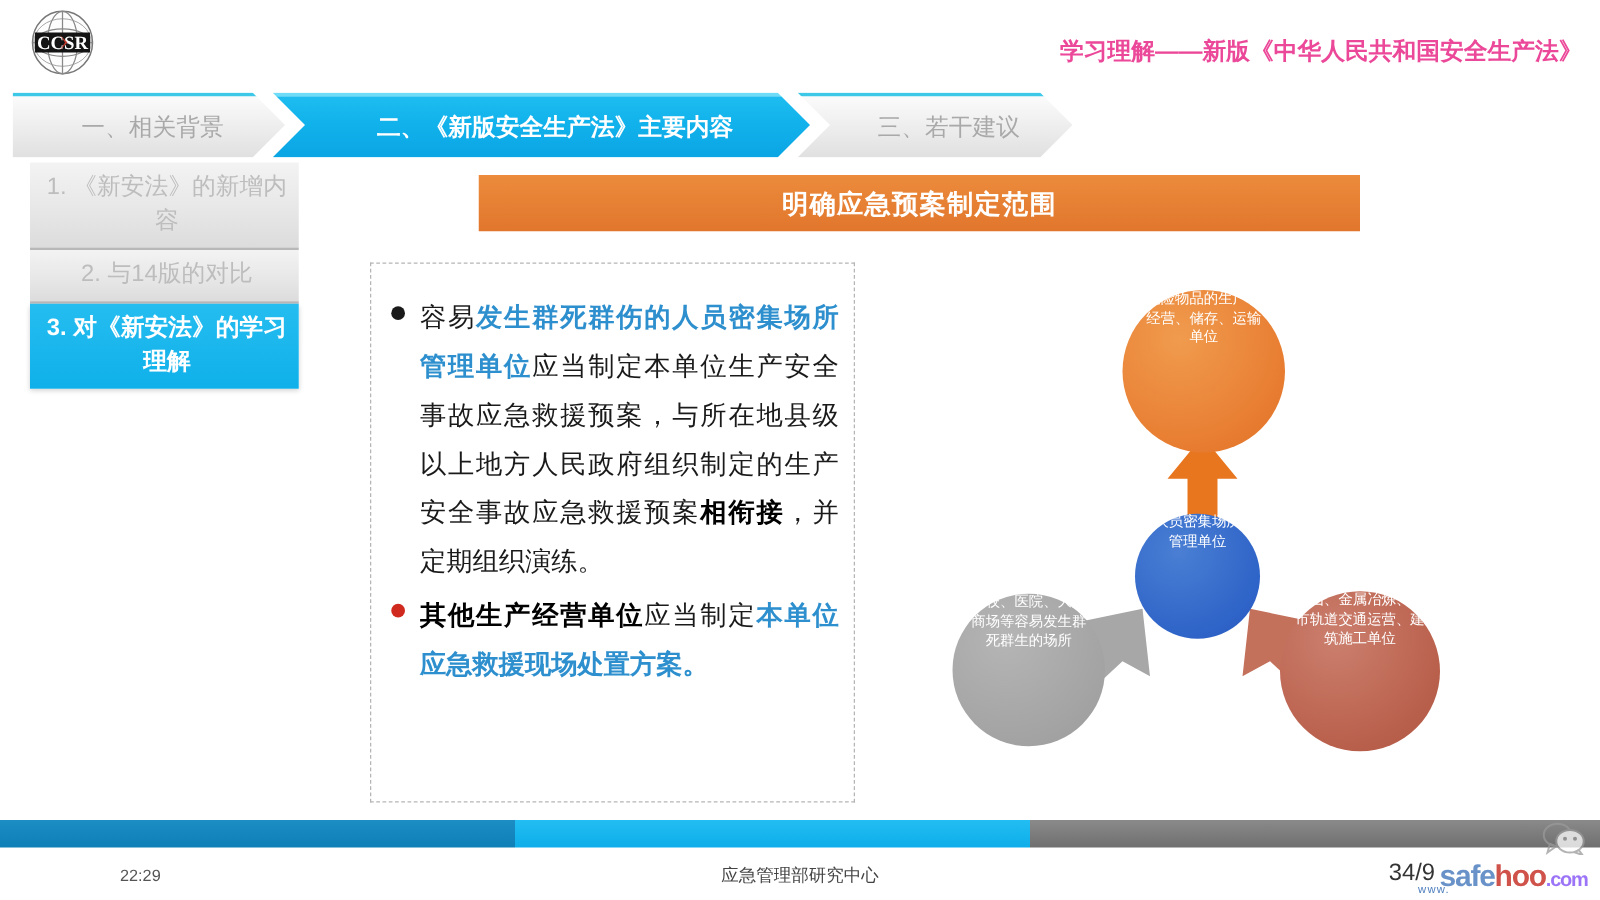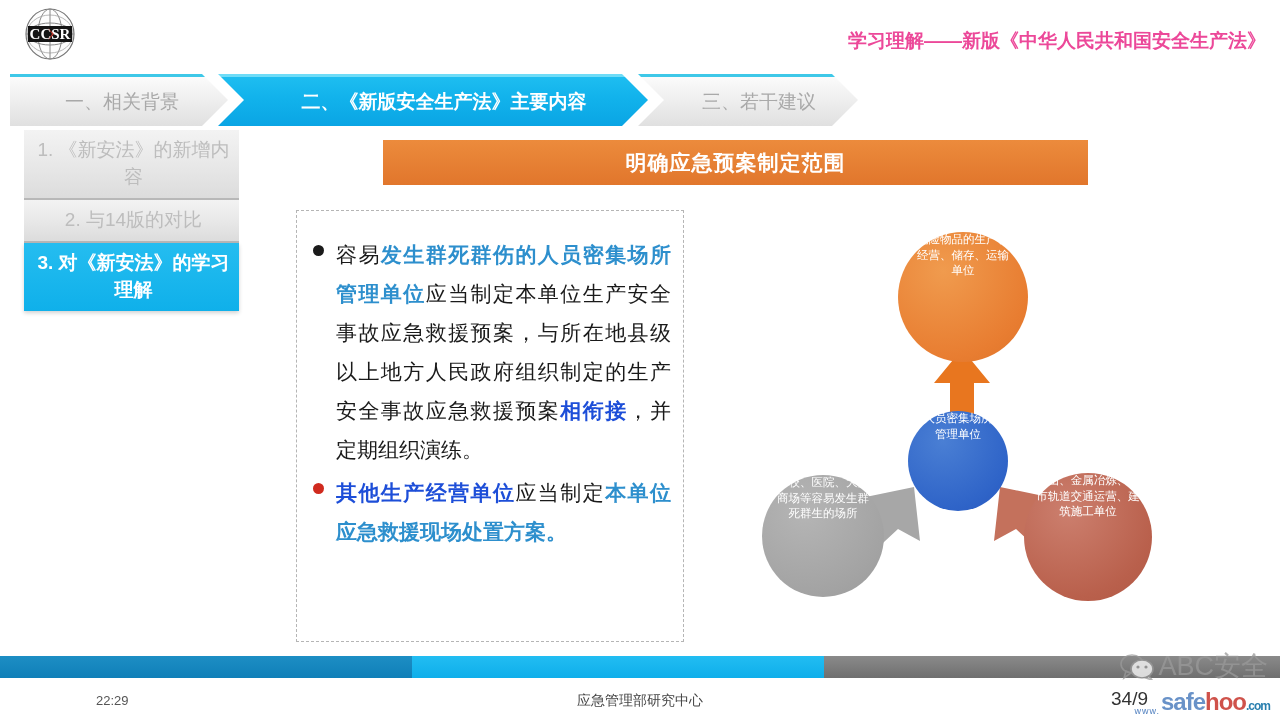--- a/index.html
+++ b/index.html
@@ -88,21 +88,21 @@
     margin: 10px 12px 0 6px;
   }
   .dot-black { background: #1a1a1a; }
   .dot-red { background: #d02a1e; }
   .btext {
     font-size: 21px; line-height: 39px; color: #1a1a1a;
     text-align: justify; word-break: break-all;
   }
   .hl-blue { color: #2d8fcd; font-weight: bold; margin-top: 42px; }
   .hl-blue2 { color: #2d8fcd; font-weight: bold; }
-  .hl-red { color: #1d4ed8; font-weight: bold; margin-top: 44px; }
+  .hl-red { color: #000000; font-weight: bold; margin-top: 44px; }
 
   
   .diagram { position: absolute; left: 740px; top: 215px; width: 430px; height: 420px; }
   .circ {
     position: absolute; border-radius: 50%;
     display: flex; justify-content: center;
     text-align: center; color: #ffffff; line-height: 1.35;
   }
   .c-orange {
     left: 158px; top: 17px; width: 130px; height: 130px;
@@ -142,21 +142,21 @@
     display: flex; align-items: center; gap: 4px;
     font-size: 27px; color: #9a9a9a; opacity: .75; white-space: nowrap;
   }
   .wm-safehoo {
     position: absolute; right: 10px; bottom: 4px;
     font-size: 24px; font-weight: bold; letter-spacing: -1px; white-space: nowrap;
     opacity: .85;
   }
   .wm-safehoo .s1 { color: #4f7fbf; }
   .wm-safehoo .s2 { color: #c7352c; }
-  .wm-safehoo .s3 { color: #0369a1; font-size: 12px; }
+  .wm-safehoo .s3 { color: #8b5cf6; font-size: 16px; }
   .wm-www { position: absolute; right: 120px; bottom: 4px; font-size: 9px; color: #4f7fbf; letter-spacing: 1px; }
 </style>
 </head>
 <body>
 
 <div id="slide">
 
   <div class="logo">
     <svg viewBox="0 0 64 56">
       <ellipse cx="32" cy="28" rx="24" ry="25" fill="#fdfdfd" stroke="#777" stroke-width="1.2"></ellipse>
@@ -257,20 +257,19 @@
 
   <div class="wm-abc">
     <svg width="34" height="28">
       <ellipse cx="12" cy="12" rx="11" ry="9" fill="none" stroke="#9a9a9a" stroke-width="1.6"></ellipse>
       <polygon points="6,19 4,26 11,21" fill="none" stroke="#9a9a9a" stroke-width="1.6"></polygon>
       <ellipse cx="22" cy="17" rx="11" ry="9" fill="#ffffff" stroke="#9a9a9a" stroke-width="1.6"></ellipse>
       <polygon points="29,24 32,28 26,26" fill="#ffffff" stroke="#9a9a9a" stroke-width="1.6"></polygon>
       <circle cx="18" cy="15" r="1.6" fill="#9a9a9a"></circle>
       <circle cx="26" cy="15" r="1.6" fill="#9a9a9a"></circle>
     </svg>
-    <span>ABC安全</span>
   </div>
   <div class="wm-www">www.</div>
   <div class="wm-safehoo">
     <span class="s1">safe</span><span class="s2">hoo</span><span class="s3">.com</span>
   </div>
 
 </div>
 
 </body></html>

